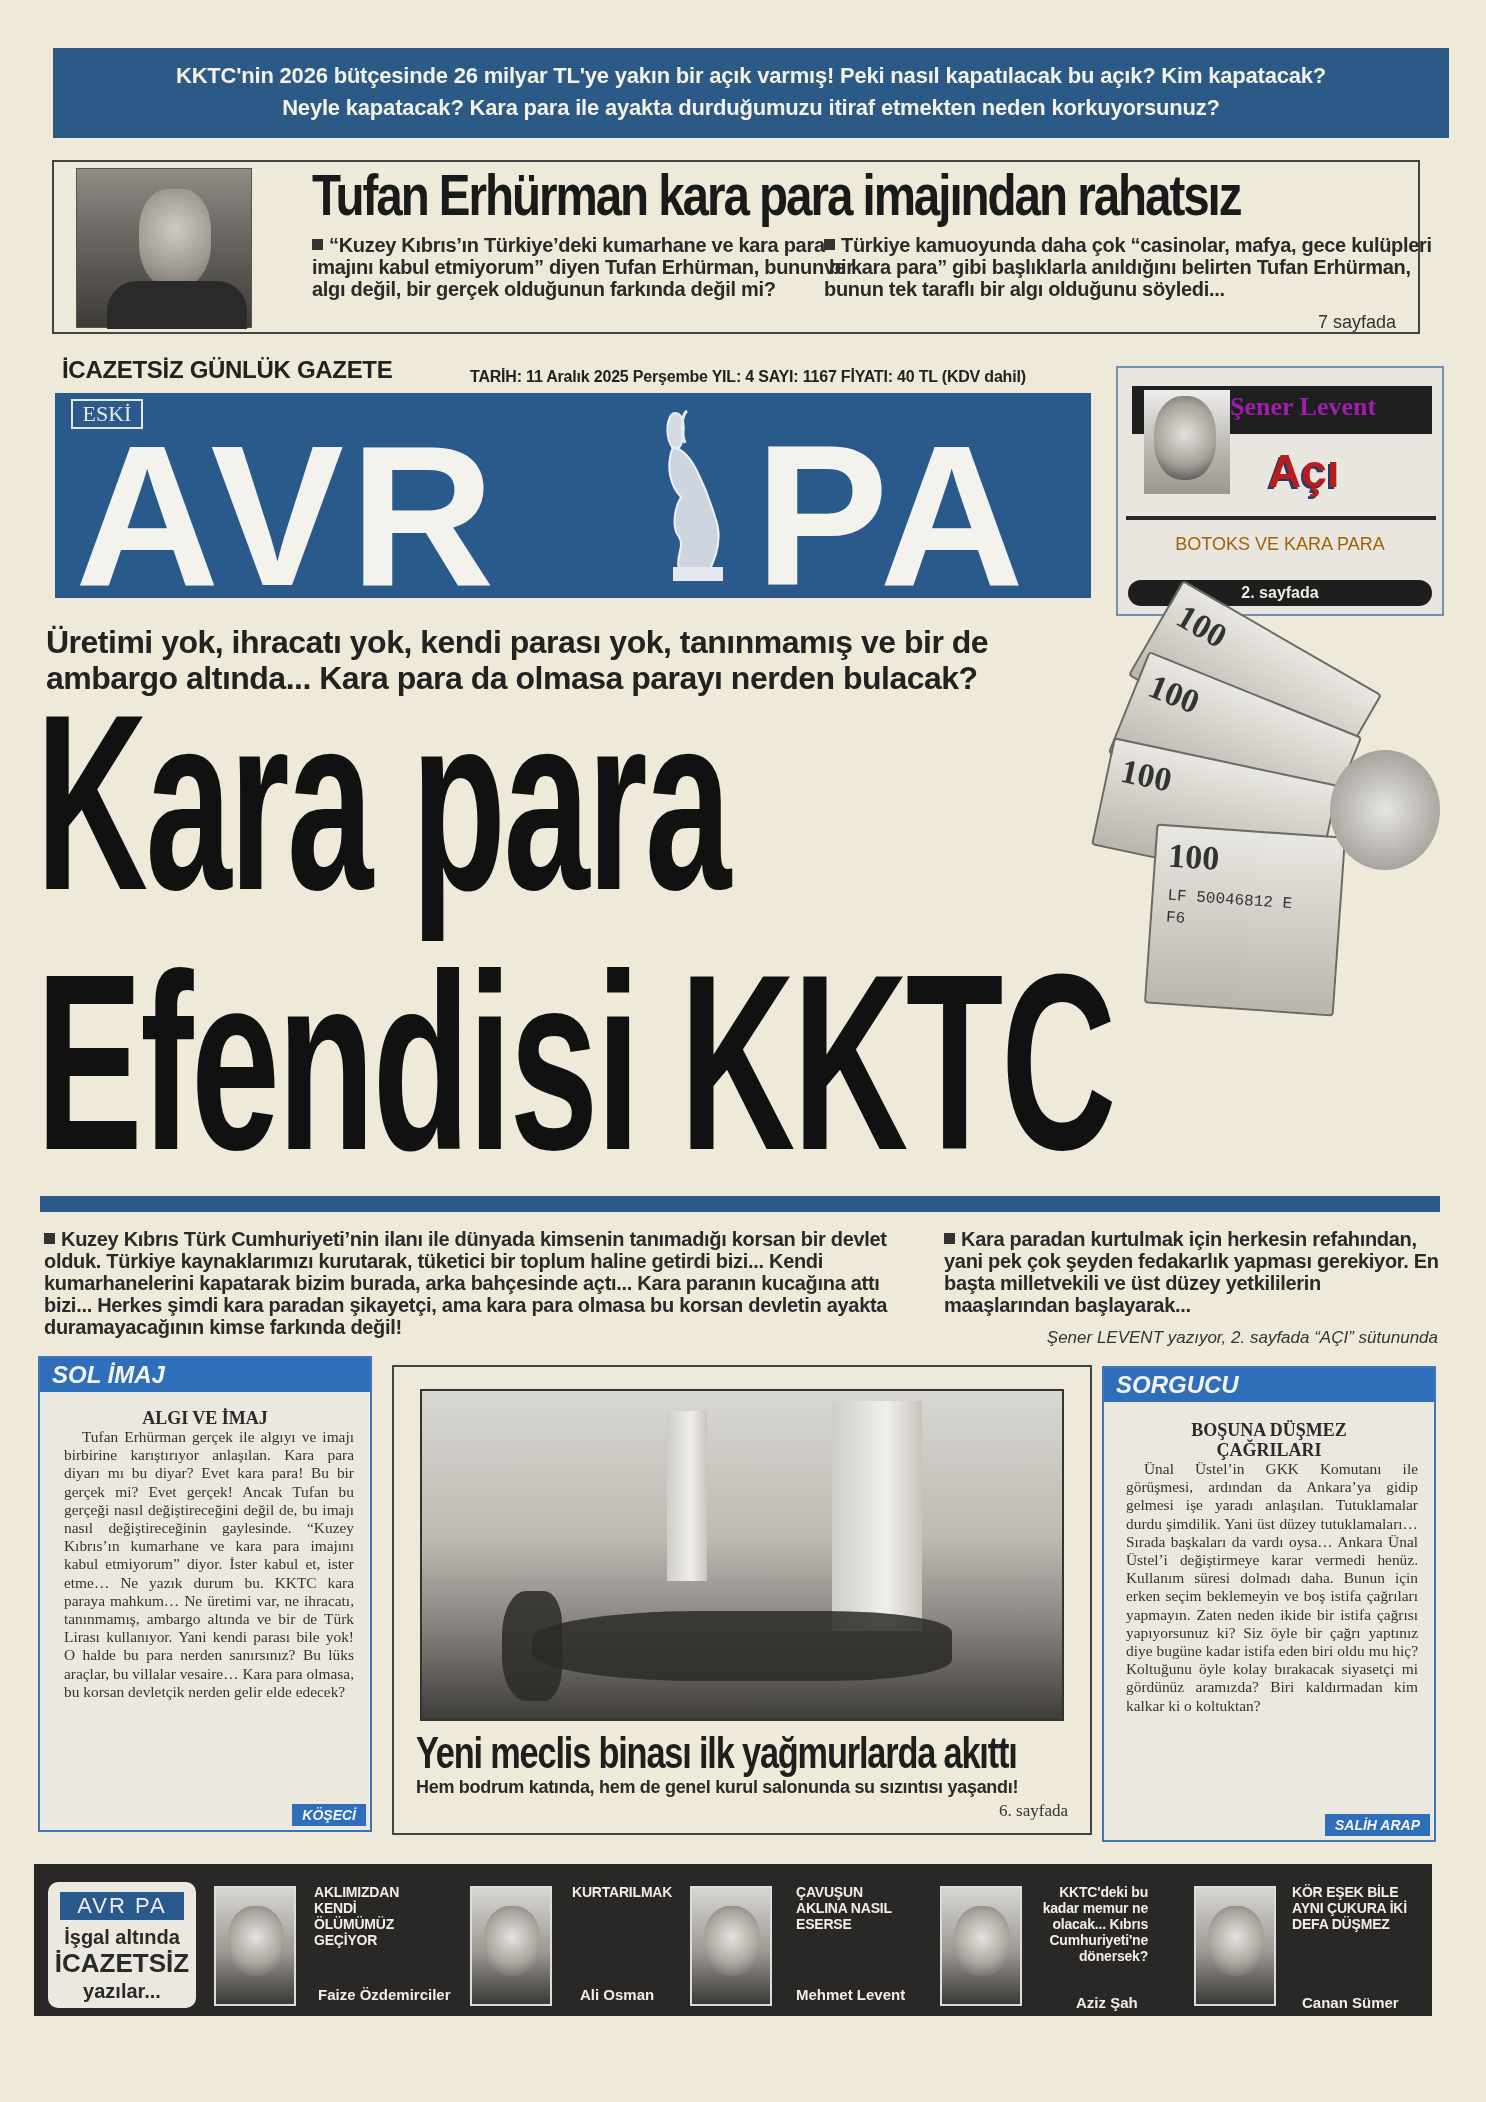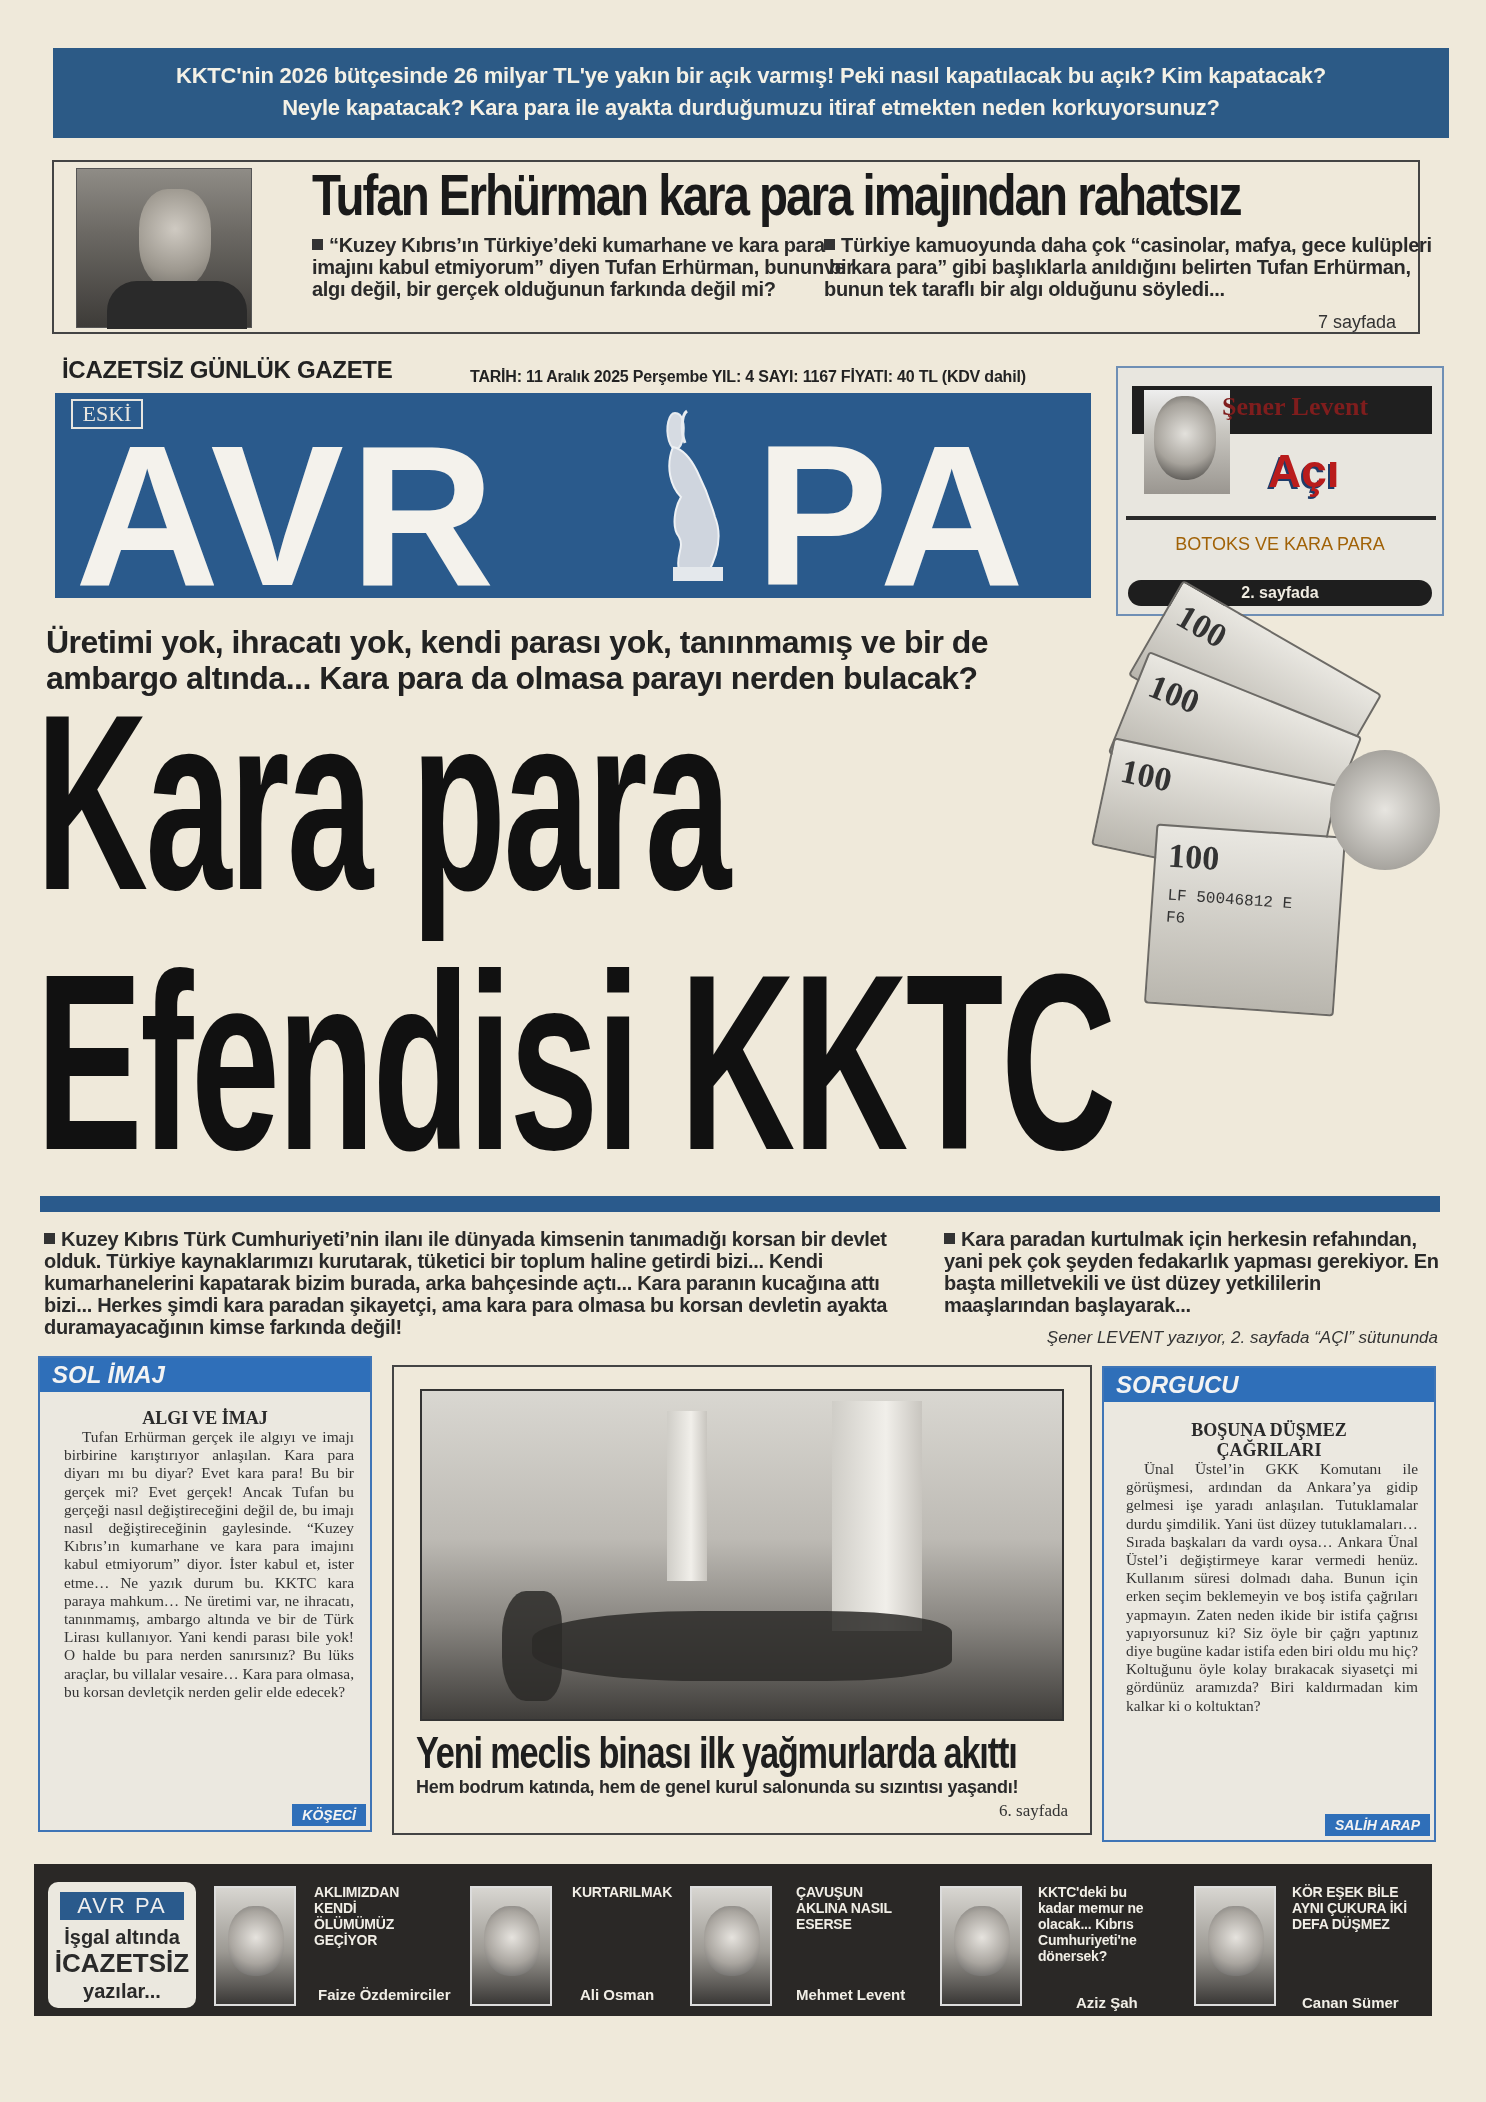--- a/index.html
+++ b/index.html
@@ -102,21 +102,21 @@
   .aci-photo {
     left: 26px; top: 22px; width: 86px; height: 104px;
     background: linear-gradient(180deg,#eee 0%,#c8c6c0 40%,#9a9690 100%);
   }
   .aci-photo .face {
     position: absolute; left: 10px; top: 6px; width: 62px; height: 84px;
     border-radius: 45%;
     background: radial-gradient(circle at 50% 45%, #e3e1dc 0%, #a7a39c 55%, #3a3836 100%);
   }
   .aci-name {
-    left: 104px; top: 24px; color: #7f1d1d;
+    left: 112px; top: 24px; color: #a21caf;
     font-family: "Liberation Serif", serif; font-weight: bold; font-size: 26px;
   }
   .aci-title {
     left: 150px; top: 76px; color: #b91c1c;
     font-family: "Liberation Sans", sans-serif; font-weight: bold; font-size: 46px;
     text-shadow: -2px 2px 0 #1d3c6a;
   }
   .aci-rule { left: 8px; top: 148px; width: 310px; height: 4px; background: #2a2a2a; }
   .aci-article { left: 0; top: 166px; width: 324px; text-align: center; font-size: 18px; font-weight: normal; color: #a16207; }
   .aci-pagepill {
@@ -382,21 +382,21 @@
 
   <div class="writer-photo" style="left:656px;">
       <div class="face"></div>
     </div>
   <div class="writer-title" style="left:762px;">ÇAVUŞUN AKLINA NASIL ESERSE</div>
   <div class="writer-name" style="left:762px;">Mehmet Levent</div>
 
   <div class="writer-photo" style="left:906px;">
       <div class="face"></div>
     </div>
-  <div class="writer-title" style="left:1004px; width:110px;">KKTC'deki bu kadar memur ne olacak... Kıbrıs Cumhuriyeti'ne dönersek?</div>
+  <div class="writer-title" style="left:1004px; width:110px;text-align:right;">KKTC'deki bu kadar memur ne olacak... Kıbrıs Cumhuriyeti'ne dönersek?</div>
   <div class="writer-name" style="left:1042px; top:130px;">Aziz Şah</div>
 
   <div class="writer-photo" style="left:1160px;">
       <div class="face"></div>
     </div>
   <div class="writer-title" style="left:1258px;">KÖR EŞEK BİLE AYNI ÇUKURA İKİ DEFA DÜŞMEZ</div>
   <div class="writer-name" style="left:1268px; top:130px;">Canan Sümer</div>
 </div>
 
 </body></html>

